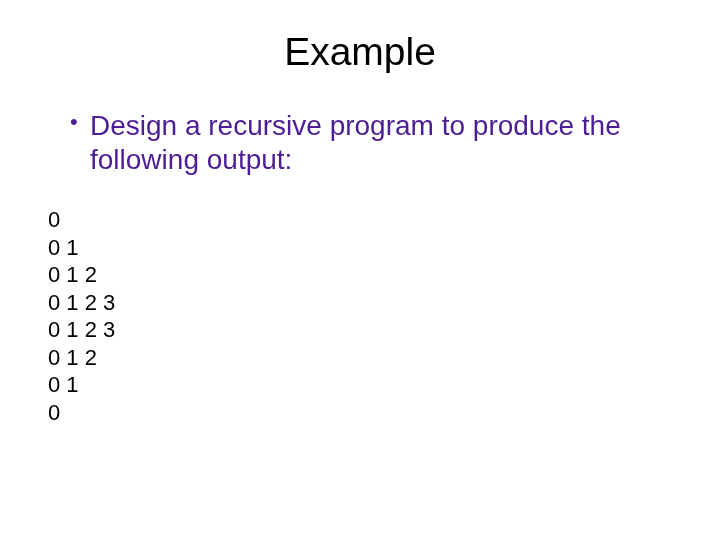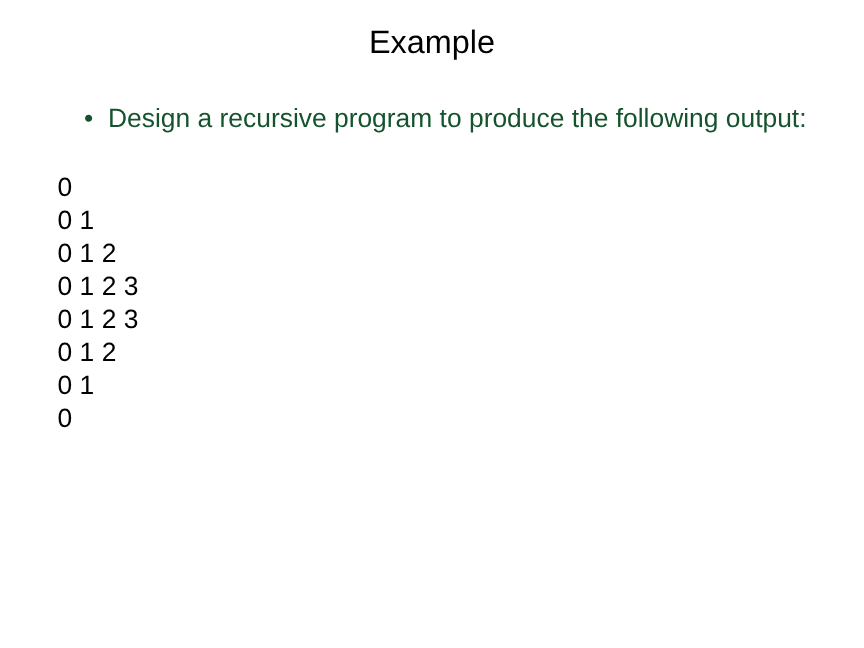--- a/index.html
+++ b/index.html
@@ -15,35 +15,35 @@
       position: relative;
       overflow: hidden;
     }
     .slide {
       width: 100%;
       height: 100%;
       padding: 20px 30px;
     }
     .title {
       text-align: center;
-      font-size: 27px;
+      font-size: 39px;
       font-weight: normal;
       color: #000000;
-      margin-top: 0;
+      margin-top: 10px;
       margin-bottom: 35px;
     }
     .bullet-list {
       list-style: none;
       padding-left: 40px;
       margin-bottom: 30px;
     }
     .bullet-list li {
       position: relative;
-      font-size: 22px;
-      color: #14532d;
+      font-size: 28px;
+      color: #4c1d95;
       line-height: 1.2;
       padding-left: 20px;
     }
     .bullet-list li::before {
       content: "•";
       position: absolute;
       left: 0;
       top: 0;
       font-size: 22px;
     }

